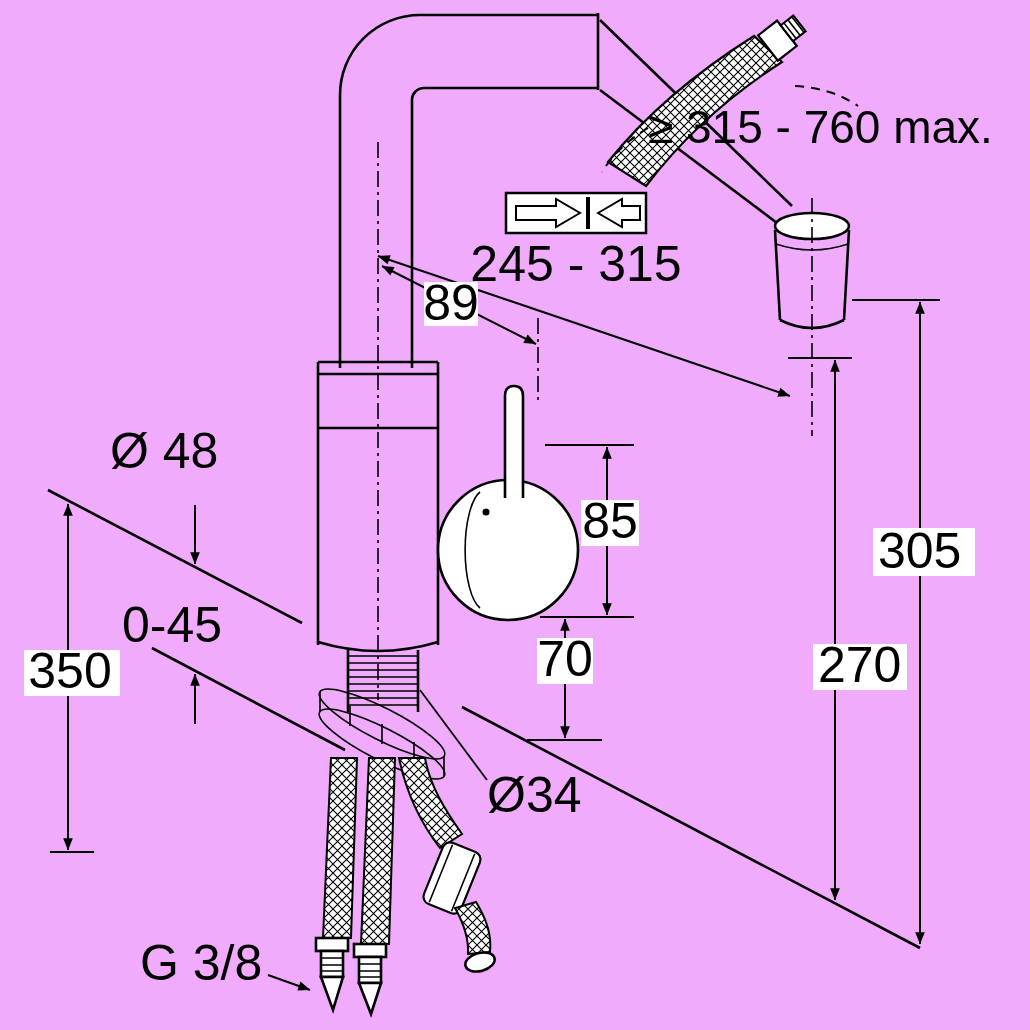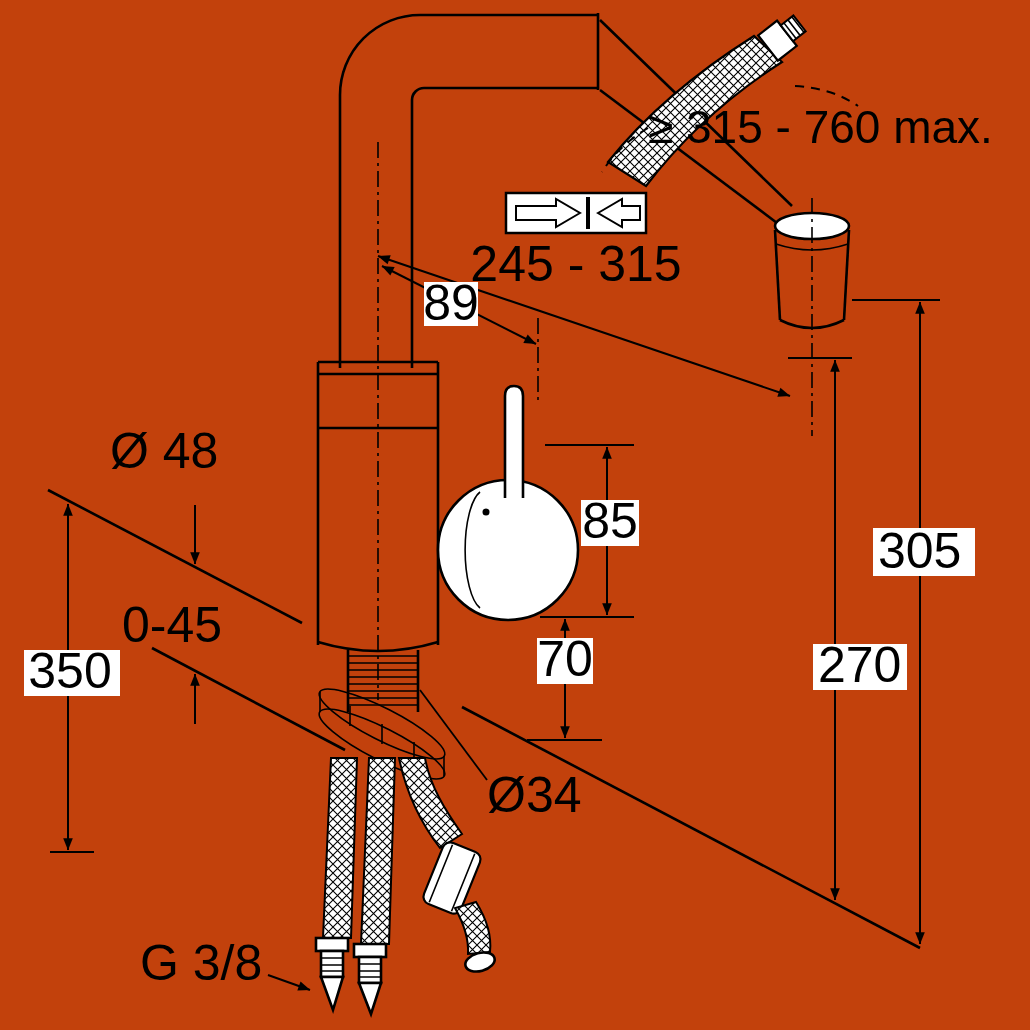--- a/index.html
+++ b/index.html
@@ -1,16 +1,16 @@
 <!DOCTYPE html>
 <html><head>
 <meta charset="utf-8">
 <style>
   html,body{margin:0;padding:0;background:#ffffff;}
-  #canvas{position:relative;width:1030px;height:1030px;background:#c2410c;overflow:hidden;}
+  #canvas{position:relative;width:1030px;height:1030px;background:#f0abfc;overflow:hidden;}
   svg{display:block;}
   text{font-family:"Liberation Sans","DejaVu Sans",sans-serif;font-size:50px;fill:#000;}
   .big{font-size:46px;}
   .outline{fill:none;stroke:#000;stroke-width:2.6;}
   .thin{fill:none;stroke:#000;stroke-width:1.6;}
   .dim{fill:none;stroke:#000;stroke-width:2;}
   .tick{fill:none;stroke:#000;stroke-width:1.8;}
   .cl{fill:none;stroke:#000;stroke-width:1.6;stroke-dasharray:16 5 3 5;}
   .dash{fill:none;stroke:#000;stroke-width:2;stroke-dasharray:9 7;}
   .wfill{fill:#fff;stroke:#000;stroke-width:2.6;}

